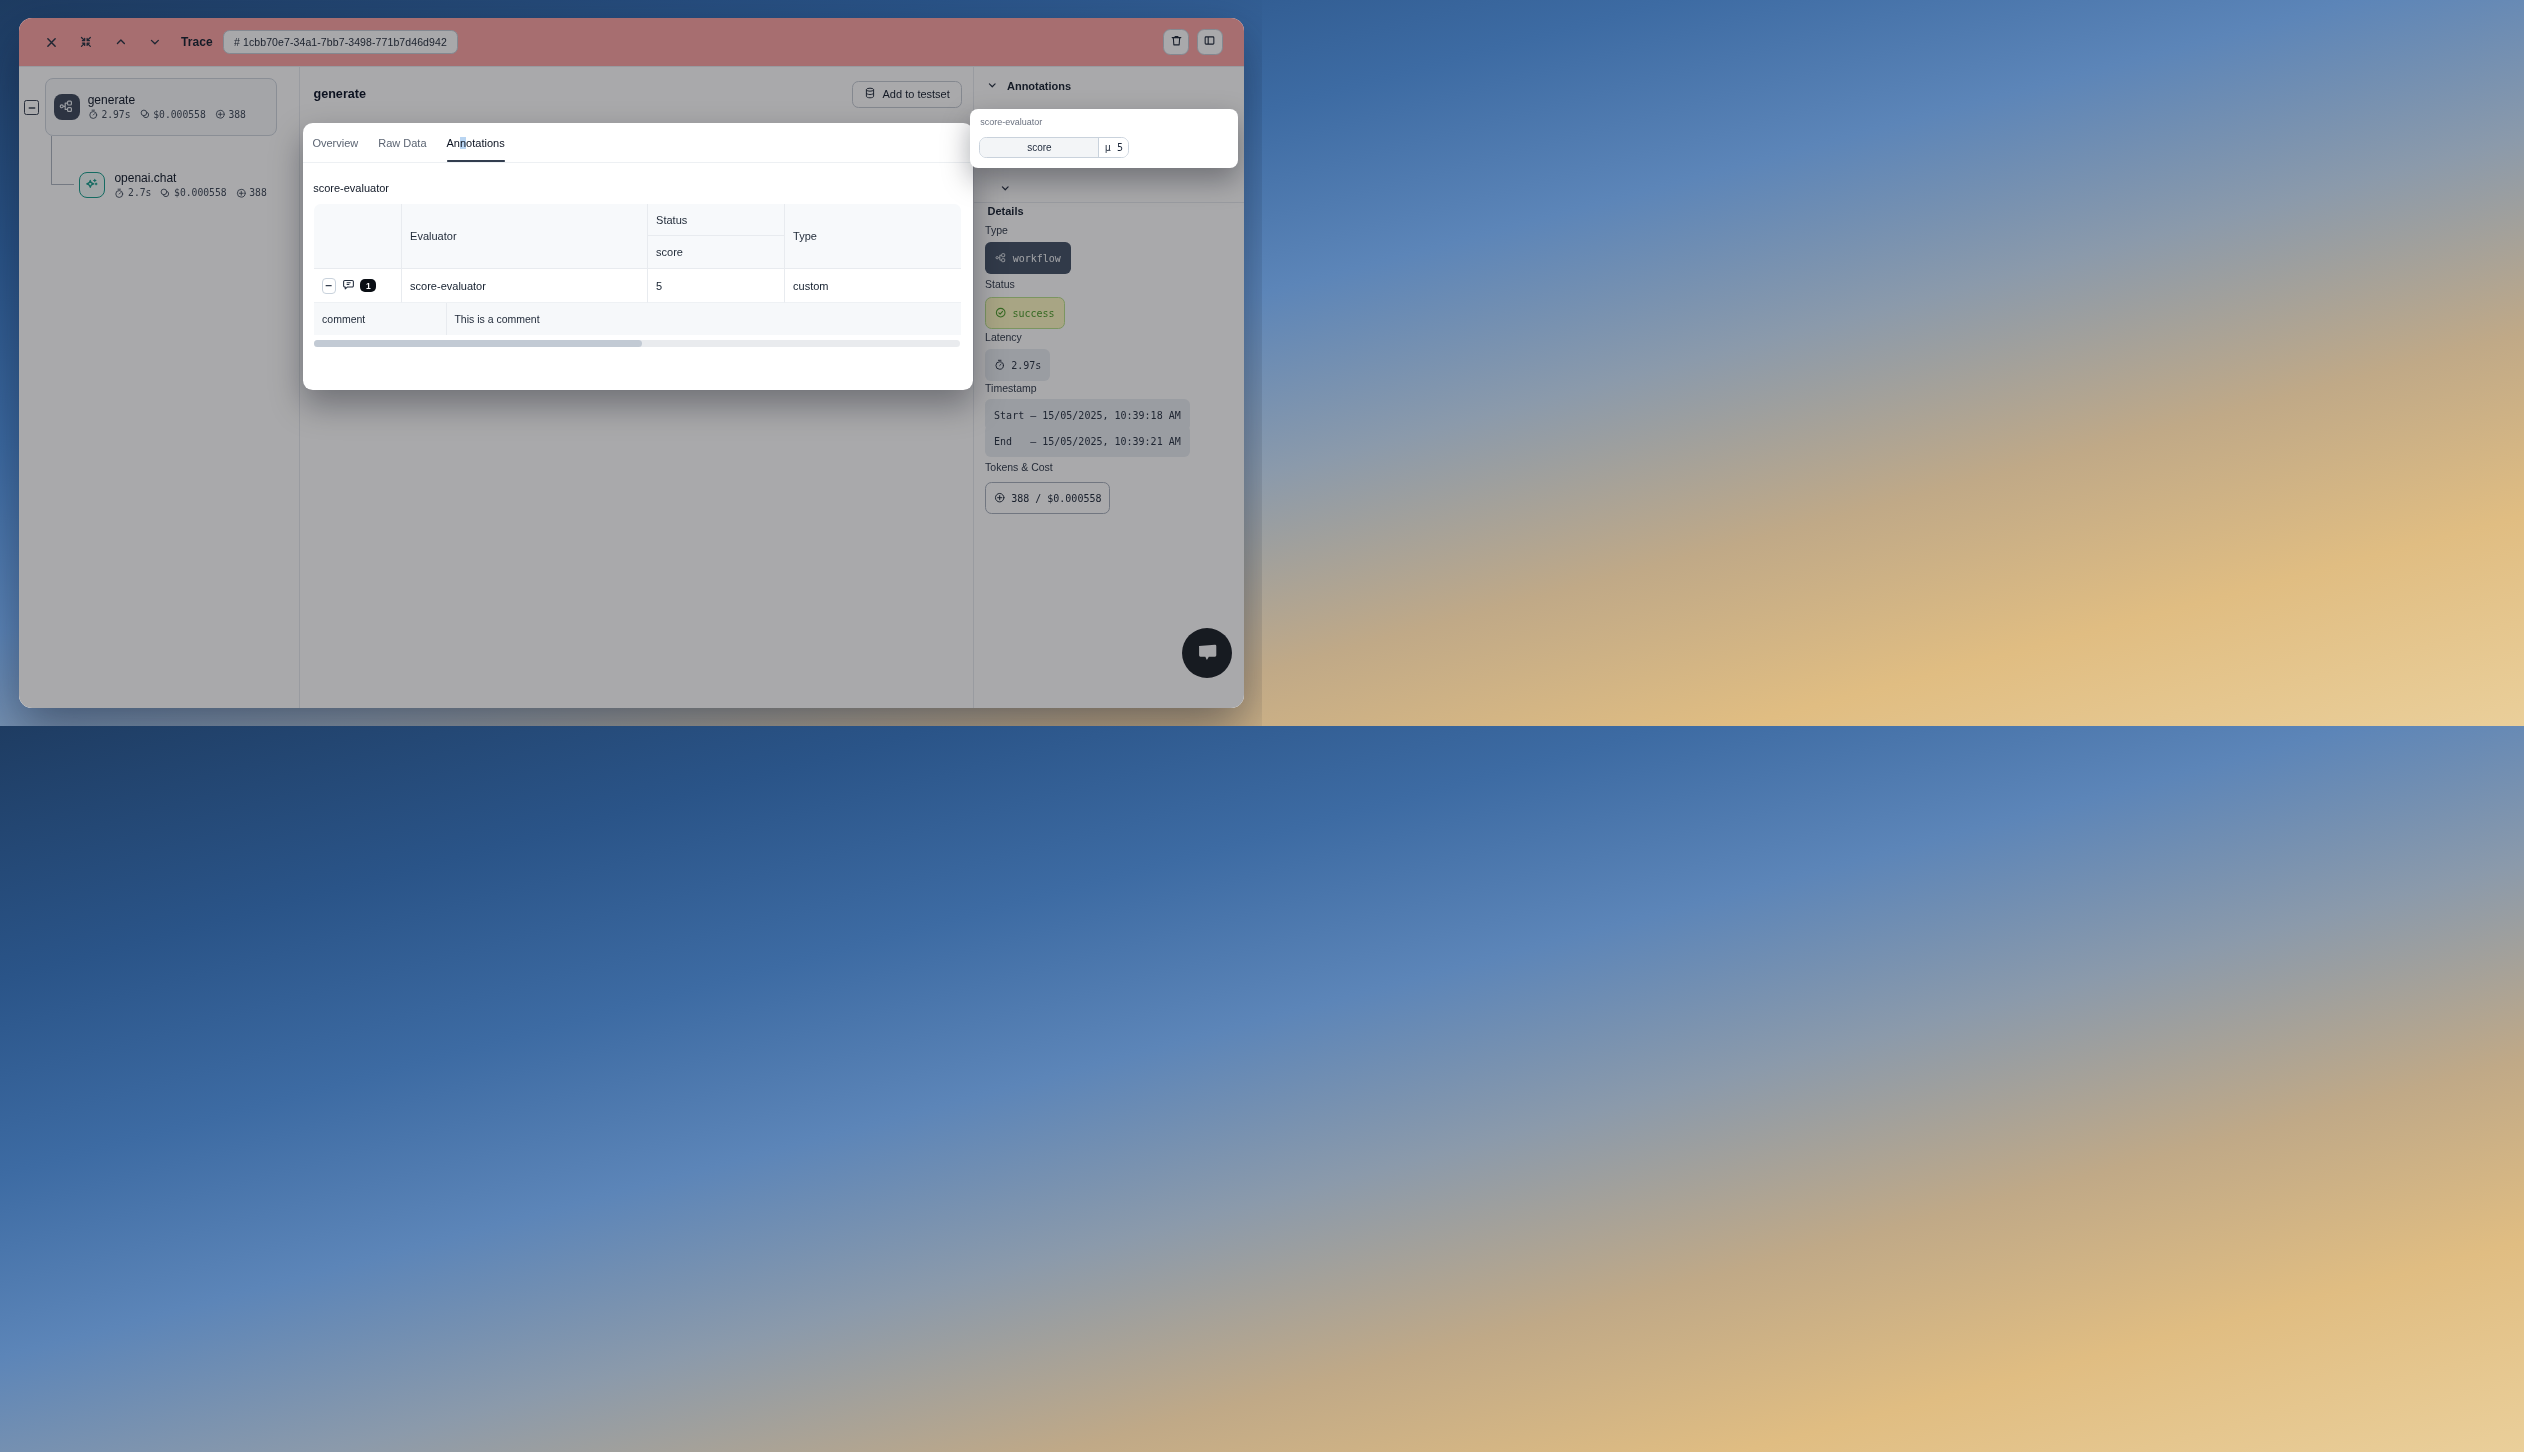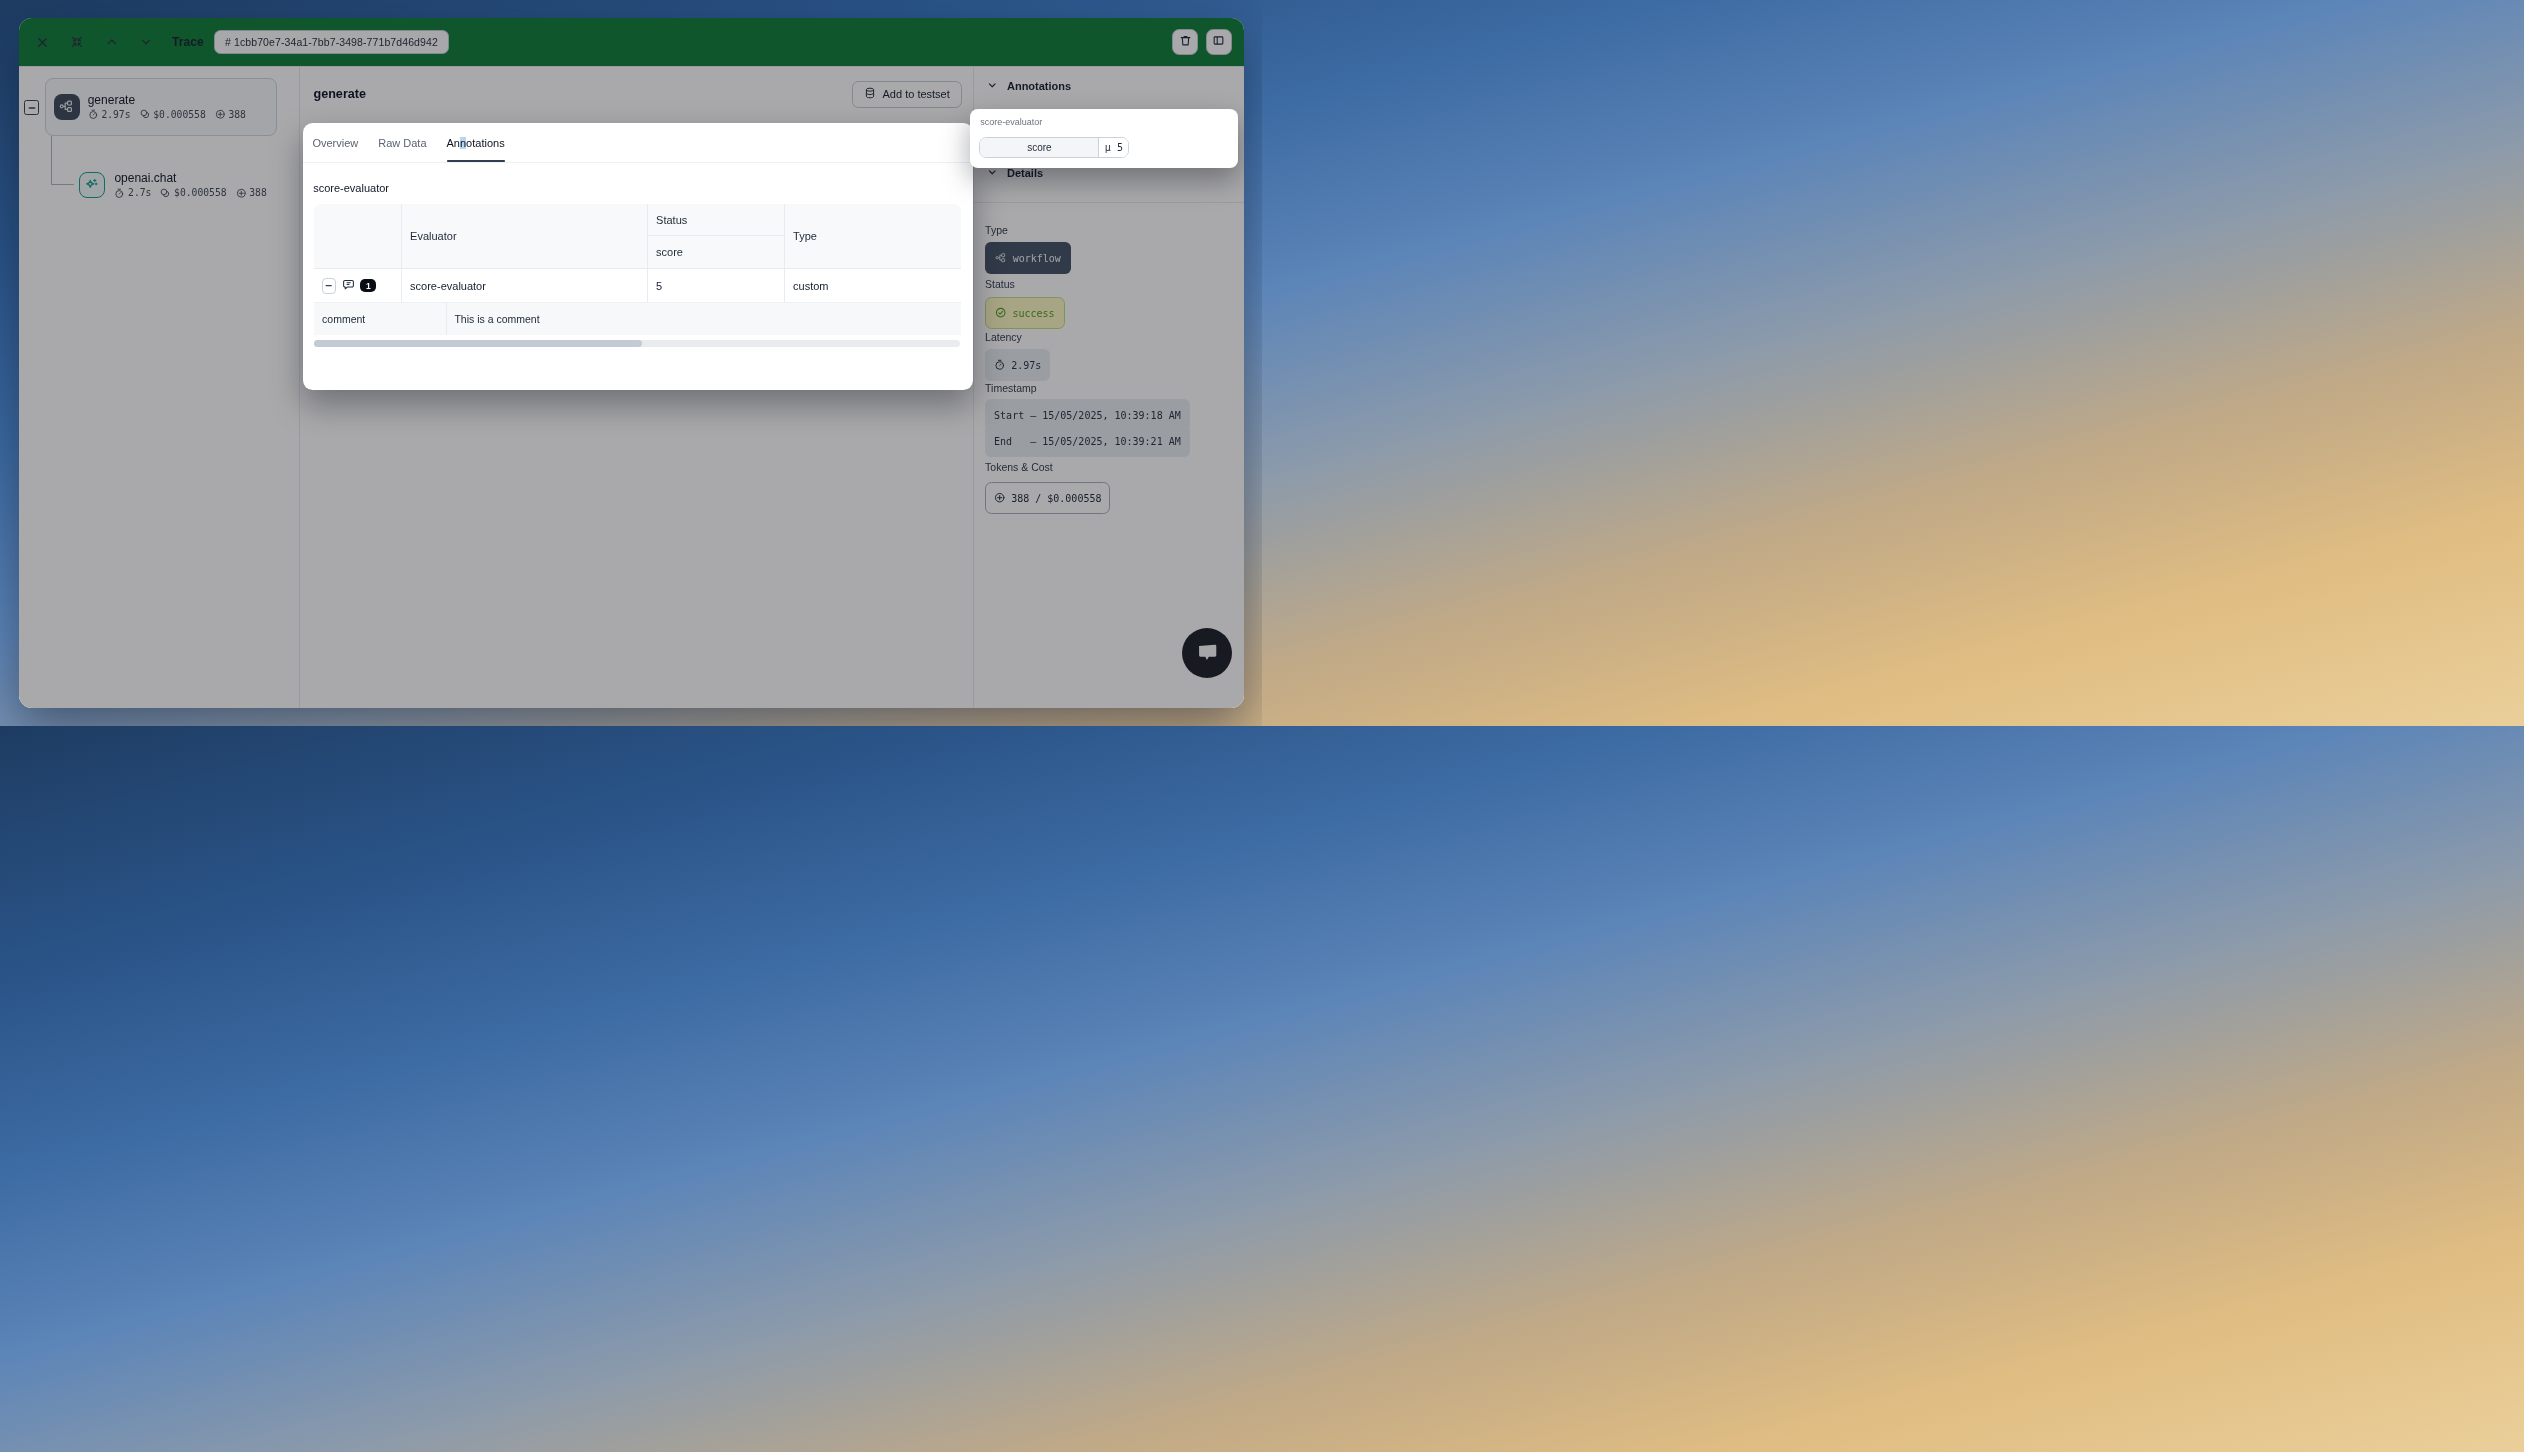--- a/index.html
+++ b/index.html
@@ -15,21 +15,21 @@
   .window{
     position:absolute;left:18.7px;top:18px;width:1225px;height:690px;
     background:#ffffff;border-radius:13px;overflow:hidden;
     box-shadow:0 19.5px 49px rgba(10,20,40,.45);
   }
 
   
   .topbar{
     position:absolute;left:0;top:0;right:0;height:49px;
     border-bottom:0.8px solid #e7eaee;display:flex;align-items:center;
-    padding:0 12px;box-sizing:border-box;background:#15803d;
+    padding:0 21px;box-sizing:border-box;background:#fca5a5;
   }
   .iconbtn{width:24px;height:24px;display:flex;align-items:center;justify-content:center;
     border-radius:6.5px;cursor:pointer;flex:none;}
   .iconbtn svg{display:block;}
   .tb-gap{width:10.5px;flex:none;}
   .tb-title{font-size:12px;font-weight:700;color:#1b2534;margin-left:13.8px;letter-spacing:0.1px;}
   .trace-id{
     margin-left:10.5px;height:22px;display:flex;align-items:center;padding:0 9.7px;
     border:0.8px solid #c6cdd6;border-radius:6.5px;font-size:10.5px;color:#2b3442;
     letter-spacing:0.1px;background:#fdfdfe;
@@ -306,21 +306,21 @@
     </div>
 
     <div class="rightpanel">
       <div class="sectionhead" style="top:11.4px;">
         <span><svg width="10.5" height="10.5" viewBox="0 0 14 14" fill="none" stroke="#2c3646" stroke-width="1.6" stroke-linecap="round" stroke-linejoin="round">
               <path d="M3.2 5.2 7 9l3.8-3.8"></path>
             </svg></span>
         <span class="stitle">Annotations</span>
       </div>
 
-      <div class="sectionhead" style="top:98px;">
+      <div class="sectionhead" style="top:114px;flex-direction:column;">
         <span><svg width="10.5" height="10.5" viewBox="0 0 14 14" fill="none" stroke="#2c3646" stroke-width="1.6" stroke-linecap="round" stroke-linejoin="round">
               <path d="M3.2 5.2 7 9l3.8-3.8"></path>
             </svg></span>
         <span class="stitle">Details</span>
       </div>
       <div class="rp-divider"></div>
 
       <div class="dlabel" style="top:157px;">Type</div>
       <div class="badge b-dark mono" style="top:175px;">
         <span>

